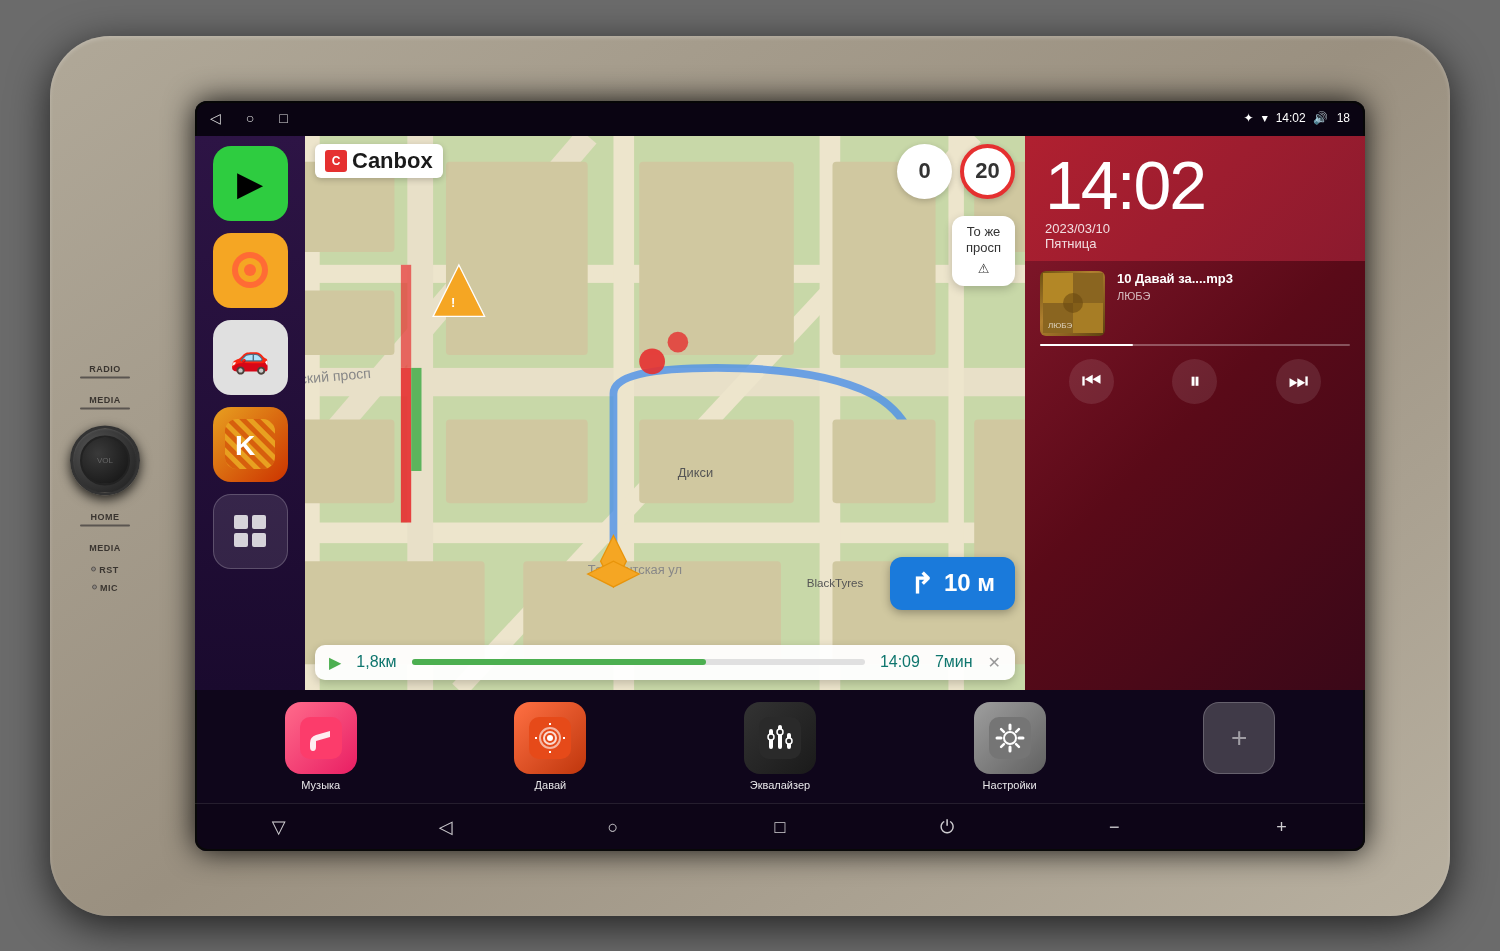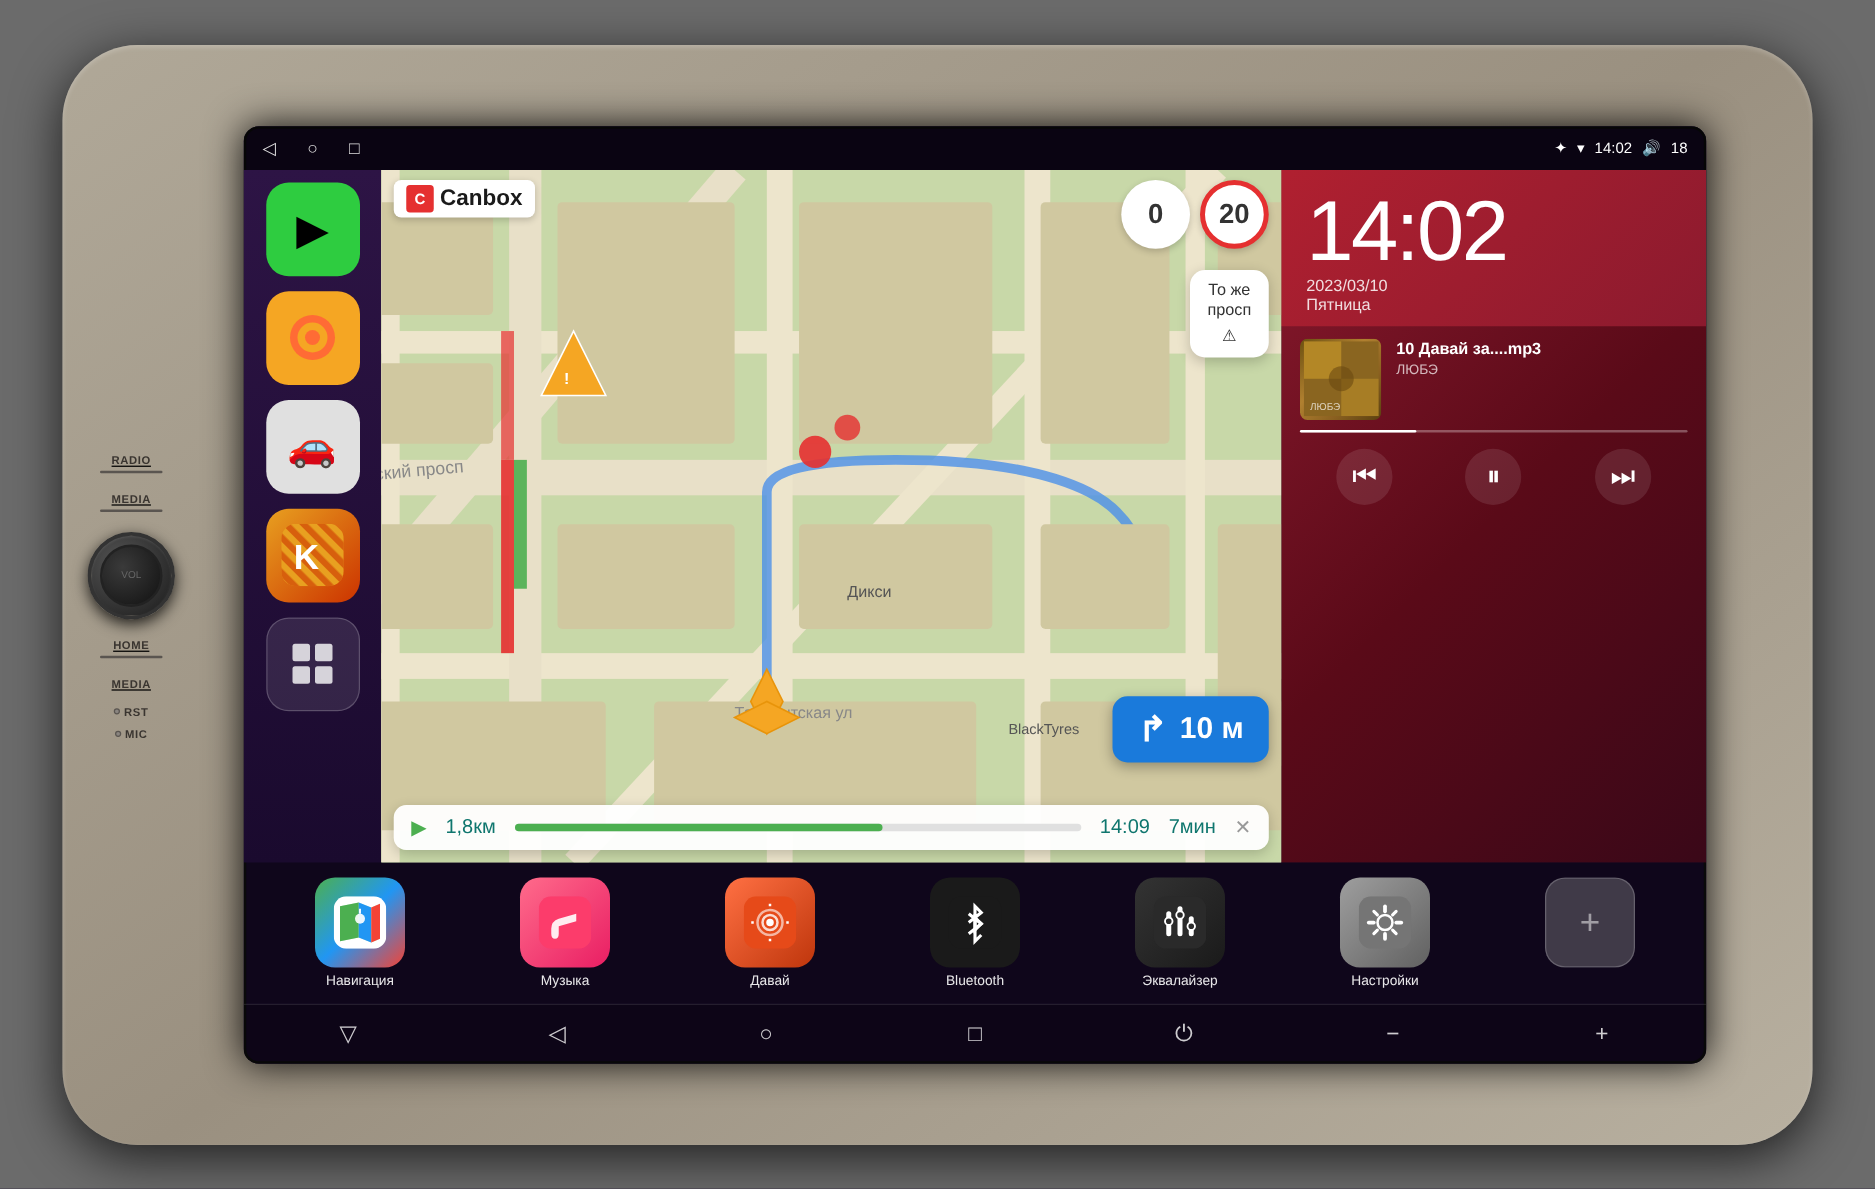--- a/index.html
+++ b/index.html
@@ -53,21 +53,20 @@
       background: #5a5550;
       border-radius: 1px;
     }
 
     .ctrl-group {
       display: flex;
       flex-direction: column;
       align-items: center;
       gap: 3px;
       margin: 4px 0;
-      text-decoration: underline;
     }
 
     .power-knob {
       width: 70px;
       height: 70px;
       border-radius: 50%;
       background: radial-gradient(circle at 35% 35%, #555, #1a1a1a);
       border: 3px solid #333;
       box-shadow: 0 4px 12px rgba(0,0,0,0.8), inset 0 1px 2px rgba(255,255,255,0.1);
       display: flex;
@@ -555,21 +554,21 @@
       inset: 0;
       width: 100%;
       height: 100%;
     }
 
     
     .canbox-logo {
       display: flex;
       align-items: center;
       gap: 4px;
-      font-size: 18px;
+      font-size: 22px;
       font-weight: bold;
       color: #1a1a1a;
     }
 
     .canbox-icon {
       width: 22px;
       height: 22px;
       background: #e53030;
       border-radius: 3px;
       display: flex;
@@ -814,34 +813,20 @@
               <div class="music-ctrl-btn">⏮</div>
               <div class="music-ctrl-btn">⏸</div>
               <div class="music-ctrl-btn">⏭</div>
             </div>
           </div>
         </div>
 
       </div>
 
       <div class="bottom-apps">
-        <div class="bottom-app-item">
-          <div class="bottom-app-icon app-maps">
-            <svg width="42" height="42" viewBox="0 0 42 42">
-              <rect width="42" height="42" rx="10" fill="white"></rect>
-              <path d="M5 8 L20 5 L30 9 L37 6 L37 34 L30 37 L20 33 L5 36 Z" fill="#4caf50" opacity="0.3"></path>
-              <path d="M5 8 L20 5 L20 33 L5 36 Z" fill="#4caf50"></path>
-              <path d="M20 5 L30 9 L30 37 L20 33 Z" fill="#2196f3"></path>
-              <path d="M30 9 L37 6 L37 34 L30 37 Z" fill="#f44336"></path>
-              <circle cx="21" cy="18" r="4" fill="white" opacity="0.9"></circle>
-              <path d="M21 14 L21 10" stroke="white" stroke-width="1.5"></path>
-            </svg>
-          </div>
-          <span class="bottom-app-label">Навигация</span>
-        </div>
 
         <div class="bottom-app-item">
           <div class="bottom-app-icon app-music">
             <svg width="42" height="42" viewBox="0 0 42 42">
               <rect width="42" height="42" rx="10" fill="#fc3c6b"></rect>
               <path d="M10 26 Q10 20 16 18 L30 14 L30 20 L16 24 L16 30 Q16 34 13 34 Q10 34 10 30 Z" fill="white" opacity="0.9"></path>
             </svg>
           </div>
           <span class="bottom-app-label">Музыка</span>
         </div>
@@ -856,30 +841,20 @@
               <circle cx="21" cy="21" r="3" fill="white"></circle>
               <line x1="21" y1="8" x2="21" y2="6" stroke="white" stroke-width="2"></line>
               <line x1="21" y1="36" x2="21" y2="34" stroke="white" stroke-width="2"></line>
               <line x1="8" y1="21" x2="6" y2="21" stroke="white" stroke-width="2"></line>
               <line x1="36" y1="21" x2="34" y2="21" stroke="white" stroke-width="2"></line>
             </svg>
           </div>
           <span class="bottom-app-label">Давай</span>
         </div>
 
-        <div class="bottom-app-item">
-          <div class="bottom-app-icon app-bluetooth">
-            <svg width="42" height="42" viewBox="0 0 42 42">
-              <rect width="42" height="42" rx="10" fill="#1a1a1a"></rect>
-              <path d="M16 14 L26 22 L21 27 L21 8 L26 13 L16 21" stroke="white" stroke-width="2.5" fill="none"></path>
-              <path d="M16 30 L26 22 L21 17 L21 36 L26 31" stroke="white" stroke-width="2.5" fill="none"></path>
-            </svg>
-          </div>
-          <span class="bottom-app-label">Bluetooth</span>
-        </div>
 
         <div class="bottom-app-item">
           <div class="bottom-app-icon app-eq">
             <svg width="42" height="42" viewBox="0 0 42 42">
               <rect width="42" height="42" rx="10" fill="#2a2a2a"></rect>
               <rect x="10" y="12" width="4" height="20" rx="2" fill="white"></rect>
               <rect x="19" y="8" width="4" height="24" rx="2" fill="white"></rect>
               <rect x="28" y="16" width="4" height="16" rx="2" fill="white"></rect>
               <circle cx="12" cy="20" r="3" fill="#2a2a2a" stroke="white" stroke-width="1.5"></circle>
               <circle cx="21" cy="15" r="3" fill="#2a2a2a" stroke="white" stroke-width="1.5"></circle>

